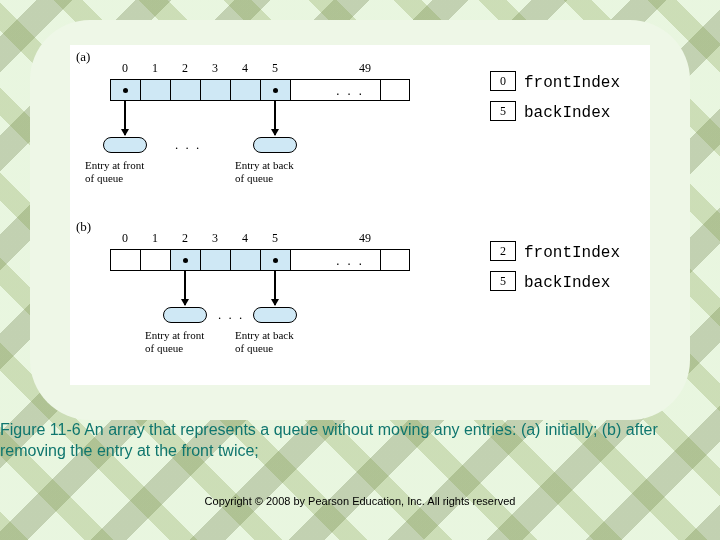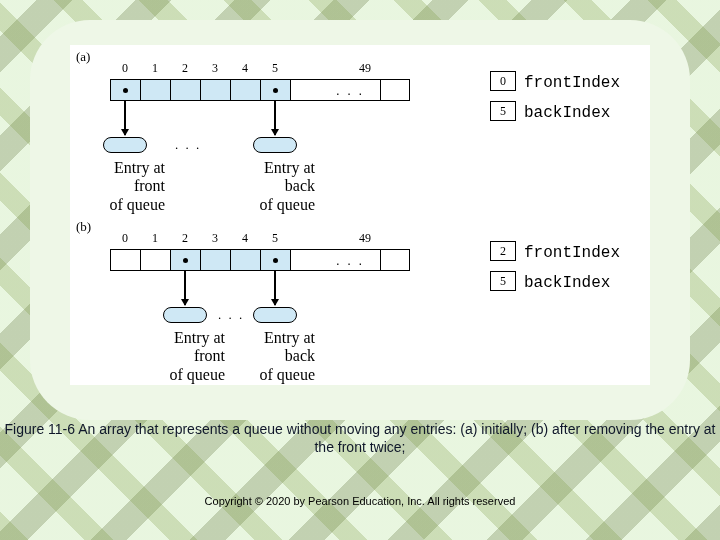--- a/index.html
+++ b/index.html
@@ -121,22 +121,22 @@
     position: absolute;
     border: 1.5px solid #000;
     border-radius: 10px;
     background: #cfe8f5;
     height: 16px;
     width: 44px;
   }
   .entry-label {
     position: absolute;
     font-family: "Times New Roman", serif;
-    font-size: 16px;
-    text-align: right;
+    font-size: 11px;
+    text-align: left;
     line-height: 1.15;
     width: 80px;
   }
   .mini-ellipsis {
     position: absolute;
     font-family: "Times New Roman", serif;
     font-size: 13px;
     letter-spacing: 2px;
   }
   .side-box {
@@ -152,24 +152,24 @@
   }
   .side-label {
     position: absolute;
     font-family: "Courier New", monospace;
     font-size: 16px;
   }
   .caption {
     position: absolute;
     left: 0; right: 0;
     top: 420px;
-    text-align: center;
-    font-size: 14px;
+    text-align: left;
+    font-size: 16px;
     line-height: 1.3;
-    color: #0f172a;
+    color: #0f766e;
   }
   .copyright {
     position: absolute;
     left: 0; right: 0;
     top: 495px;
     text-align: center;
     font-size: 11px;
     color: #000;
   }
 </style>
@@ -275,13 +275,13 @@
 
     <div class="side-box" style="left:420px; top:26px;">2</div>
     <div class="side-label" style="left:454px; top:29px;">frontIndex</div>
     <div class="side-box" style="left:420px; top:56px;">5</div>
     <div class="side-label" style="left:454px; top:59px;">backIndex</div>
   </div>
 
 </div>
 
 <div class="caption">Figure 11-6 An array that represents a queue without moving any entries: (a) initially; (b) after removing the entry at the front twice;</div>
-<div class="copyright">Copyright © 2020 by Pearson Education, Inc. All rights reserved</div>
+<div class="copyright">Copyright © 2008 by Pearson Education, Inc. All rights reserved</div>
 
 </body></html>

